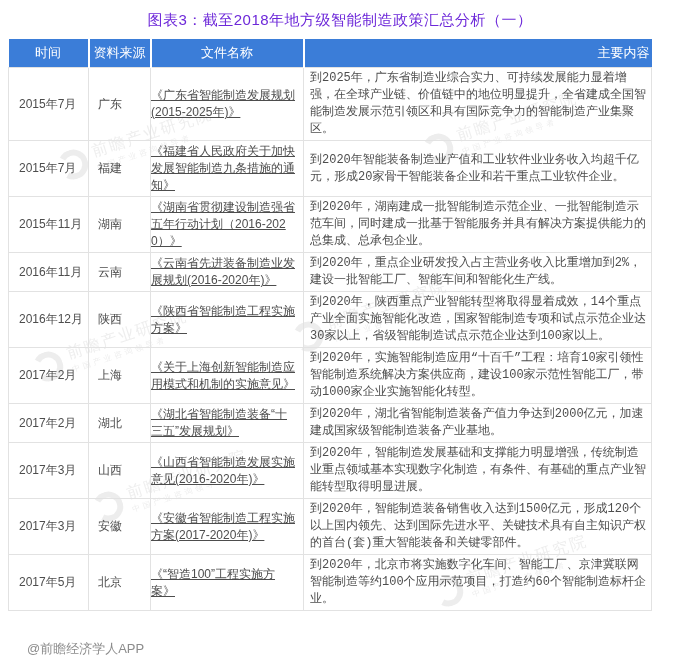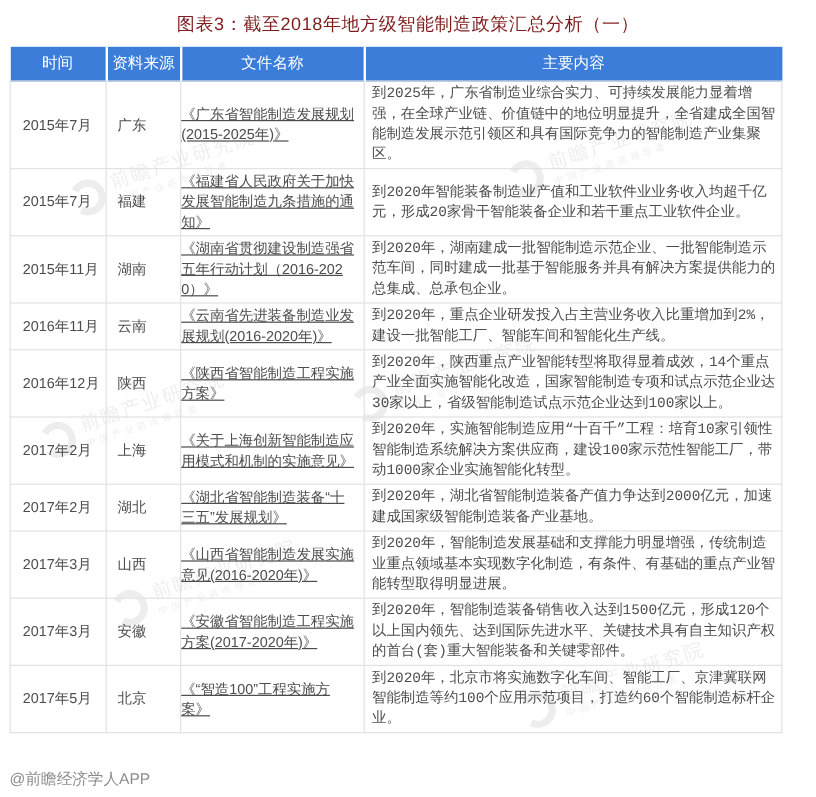--- a/index.html
+++ b/index.html
@@ -8,21 +8,21 @@
     width: 680px; height: 664px;
     background: #ffffff;
     font-family: "Liberation Sans", "DejaVu Sans", sans-serif;
     display: flex; flex-direction: column;
     overflow: hidden; position: relative;
   }
   .title {
     margin: 11px 8px 9px;
     text-align: center;
     font-size: 15px;
-    color: #7f1d1d;
+    color: #6d28d9;
     letter-spacing: 0.5px;
     z-index: 2; position: relative;
   }
   table.policy {
     width: 644px; margin: 0 8px;
     border-collapse: collapse;
     table-layout: fixed;
     position: relative; z-index: 1;
     background: transparent;
   }
@@ -31,41 +31,41 @@
   col.c3 { width: 153px; }
   thead th {
     background: #3b7dd8;
     color: #ffffff;
     font-weight: normal;
     font-size: 13px;
     padding: 5px 2px;
     border-right: 2px solid #ffffff;
     text-align: center;
   }
-  thead th:last-child { border-right: none; }
+  thead th:last-child { border-right: none; text-align: right; }
   tbody td {
     border: 1px solid #e2e2e2;
     font-size: 12px;
     line-height: 17px;
     color: #4d4d4d;
     padding: 2px 6px;
     vertical-align: middle;
     word-break: break-all;
   }
   td.c-time { padding-left: 10px; white-space: nowrap; }
   td.c-unit { padding-left: 9px; }
   td.c-doc  { padding-left: 0; text-decoration: underline; }
   td.c-content { padding-left: 6px; padding-right: 4px; font-family: Liberation Mono, monospace; }
   .footer {
     margin: auto 8px 6px;
     display: flex; justify-content: space-between; align-items: flex-end;
     z-index: 2; position: relative;
   }
   .source { font-style: italic; color: #808080; font-size: 12px; }
-  .credit { color: #8c8c8c; font-size: 13px; }
+  .credit { color: #8c8c8c; font-size: 13px; margin-left: 19px; }
   
   .wm {
     position: absolute;
     display: flex; align-items: center; gap: 7px;
     color: #d9d9d9; opacity: 0.45;
     transform: rotate(-18deg);
     pointer-events: none;
     z-index: 0;
   }
   .wm-ring {

